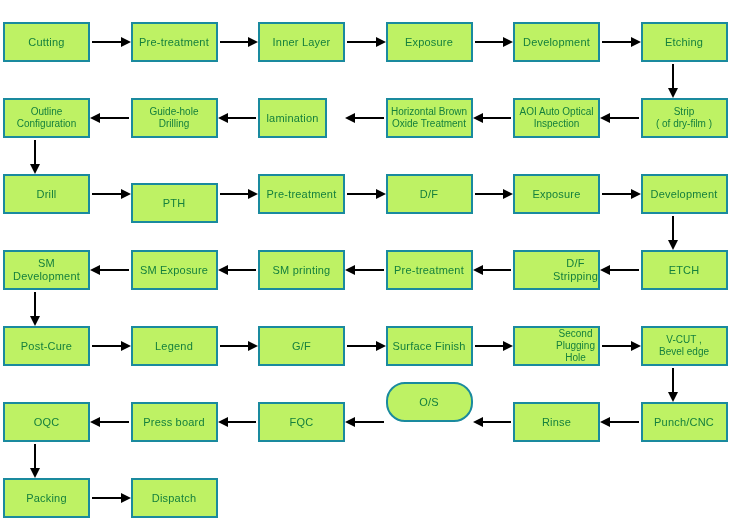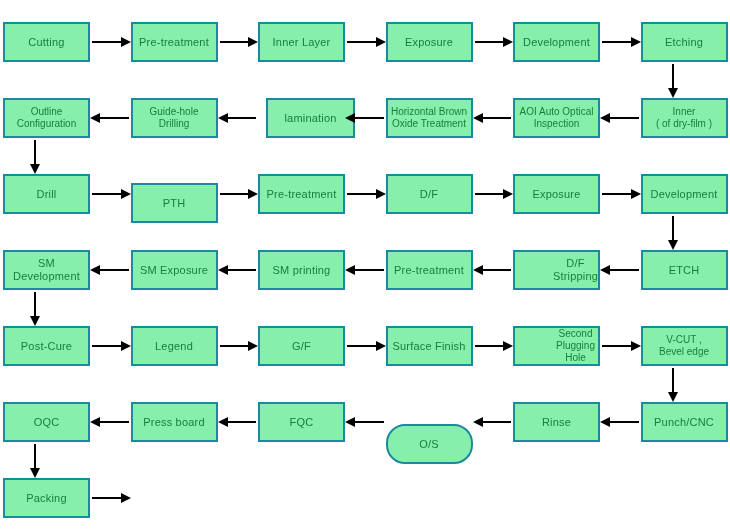--- a/index.html
+++ b/index.html
@@ -14,21 +14,21 @@
     position: relative;
     width: 730px;
     height: 529px;
     background: #ffffff;
     overflow: hidden;
   }
   .node {
     position: absolute;
     box-sizing: border-box;
     border: 2px solid #1a8a9e;
-    background: #86efac;
+    background: #bef264;
     display: flex;
     align-items: center;
     justify-content: center;
     text-align: center;
     color: #15803d;
     font-size: 11px;
     line-height: 13px;
     font-weight: 500;
     letter-spacing: 0.2px;
     font-family: "Liberation Sans", sans-serif;
@@ -91,27 +91,27 @@
 </head>
 <body>
 
 <div id="canvas">
     <div class="node" style="left: 3px; top: 22px; width: 87px; height: 40px;">Cutting</div>
     <div class="node" style="left: 130.5px; top: 22px; width: 87px; height: 40px;">Pre-treatment</div>
     <div class="node" style="left: 258px; top: 22px; width: 87px; height: 40px;">Inner Layer</div>
     <div class="node" style="left: 385.5px; top: 22px; width: 87px; height: 40px;">Exposure</div>
     <div class="node" style="left: 513px; top: 22px; width: 87px; height: 40px;">Development</div>
     <div class="node" style="left: 640.5px; top: 22px; width: 87px; height: 40px;">Etching</div>
-    <div class="node small" style="left: 640.5px; top: 98px; width: 87px; height: 40px;">Inner
+    <div class="node small" style="left: 640.5px; top: 98px; width: 87px; height: 40px;">Strip
 ( of dry-film )</div>
     <div class="node small" style="left: 513px; top: 98px; width: 87px; height: 40px;">AOI  Auto Optical
 Inspection</div>
     <div class="node small" style="left: 385.5px; top: 98px; width: 87px; height: 40px;">Horizontal Brown
 Oxide Treatment</div>
-    <div class="node" style="left: 258px; top: 98px; width: 89px; height: 40px; margin-left: 8px;">lamination</div>
+    <div class="node" style="left: 258px; top: 98px; width: 69px; height: 40px;">lamination</div>
     <div class="node small" style="left: 130.5px; top: 98px; width: 87px; height: 40px;">Guide-hole
 Drilling</div>
     <div class="node small" style="left: 3px; top: 98px; width: 87px; height: 40px;">Outline
 Configuration</div>
     <div class="node" style="left: 3px; top: 174px; width: 87px; height: 40px;">Drill</div>
     <div class="node" style="left: 130.5px; top: 183px; width: 87px; height: 40px;">PTH</div>
     <div class="node" style="left: 258px; top: 174px; width: 87px; height: 40px;">Pre-treatment</div>
     <div class="node" style="left: 385.5px; top: 174px; width: 87px; height: 40px;">D/F</div>
     <div class="node" style="left: 513px; top: 174px; width: 87px; height: 40px;">Exposure</div>
     <div class="node" style="left: 640.5px; top: 174px; width: 87px; height: 40px;">Development</div>
@@ -125,25 +125,26 @@
     <div class="node" style="left: 3px; top: 326px; width: 87px; height: 40px;">Post-Cure</div>
     <div class="node" style="left: 130.5px; top: 326px; width: 87px; height: 40px;">Legend</div>
     <div class="node" style="left: 258px; top: 326px; width: 87px; height: 40px;">G/F</div>
     <div class="node" style="left: 385.5px; top: 326px; width: 87px; height: 40px;">Surface Finish</div>
     <div class="node small" style="left: 513px; top: 326px; width: 87px; height: 40px; padding-left: 40px;">Second
 Plugging Hole</div>
     <div class="node small" style="left: 640.5px; top: 326px; width: 87px; height: 40px;">V-CUT ,
 Bevel edge</div>
     <div class="node" style="left: 640.5px; top: 402px; width: 87px; height: 40px;">Punch/CNC</div>
     <div class="node" style="left: 513px; top: 402px; width: 87px; height: 40px;">Rinse</div>
-    <div class="node" style="left: 385.5px; top: 424px; width: 87px; height: 40px; border-radius: 19px;">O/S</div>
+    <div class="node" style="left: 385.5px; top: 382px; width: 87px; height: 40px; border-radius: 19px;">O/S</div>
     <div class="node" style="left: 258px; top: 402px; width: 87px; height: 40px;">FQC</div>
     <div class="node" style="left: 130.5px; top: 402px; width: 87px; height: 40px;">Press board</div>
     <div class="node" style="left: 3px; top: 402px; width: 87px; height: 40px;">OQC</div>
     <div class="node" style="left: 3px; top: 478px; width: 87px; height: 40px;">Packing</div>
+    <div class="node" style="left: 130.5px; top: 478px; width: 87px; height: 40px;">Dispatch</div>
     <div class="conn" style="left: 90px; top: 36px; width: 40.5px; height: 12px;">
       <div class="shaft-h" style="left: 2px; right: 8px;"></div>
       <div class="head right"></div>
     </div>
     <div class="conn" style="left: 217.5px; top: 36px; width: 40.5px; height: 12px;">
       <div class="shaft-h" style="left: 2px; right: 8px;"></div>
       <div class="head right"></div>
     </div>
     <div class="conn" style="left: 345px; top: 36px; width: 40.5px; height: 12px;">
       <div class="shaft-h" style="left: 2px; right: 8px;"></div>

